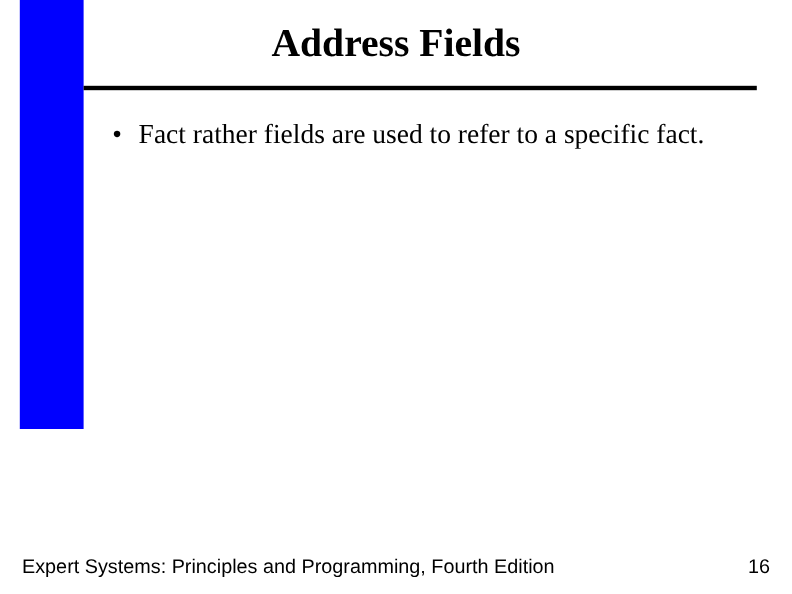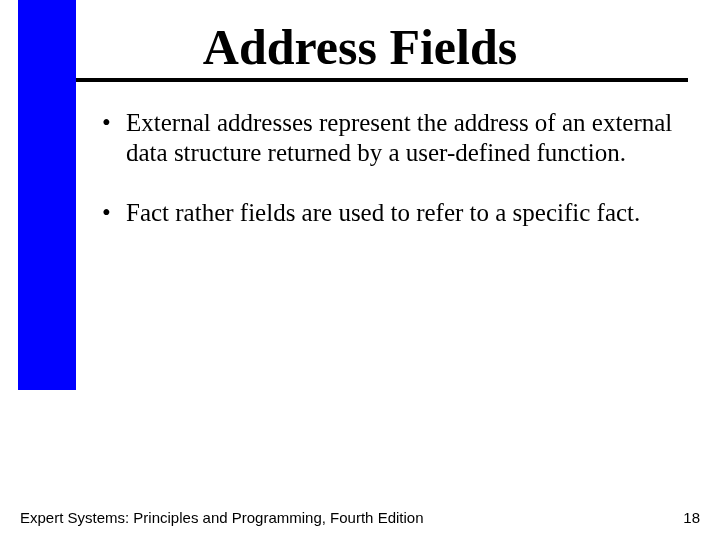--- a/index.html
+++ b/index.html
@@ -18,21 +18,21 @@
     width: 58px;
     height: 390px;
     background: #0000ff;
   }
   .title {
     position: absolute;
     top: 18px;
     left: 0;
     width: 720px;
     text-align: center;
-    font-size: 50px;
+    font-size: 36px;
     font-weight: bold;
     color: #000;
   }
   .rule {
     position: absolute;
     top: 78px;
     left: 76px;
     width: 612px;
     height: 4px;
     background: #000;
@@ -60,39 +60,38 @@
     left: 2px;
     top: 0;
     font-size: 25px;
   }
   .footer {
     position: absolute;
     bottom: 14px;
     left: 20px;
     right: 20px;
     font-family: Arial, Helvetica, sans-serif;
-    font-size: 15px;
+    font-size: 18px;
     color: #000;
     display: flex;
     justify-content: space-between;
     align-items: baseline;
   }
 </style>
 </head>
 <body>
 
 <div class="blue-bar"></div>
 
 <div class="title">Address Fields</div>
 
 <div class="rule"></div>
 
 <div class="content">
   <ul>
-    <li>External addresses represent the address of an external data structure returned by a user-defined function.</li>
     <li>Fact rather fields are used to refer to a specific fact.</li>
   </ul>
 </div>
 
 <div class="footer">
   <span>Expert Systems: Principles and Programming, Fourth Edition</span>
-  <span>18</span>
+  <span>16</span>
 </div>
 
 </body></html>

